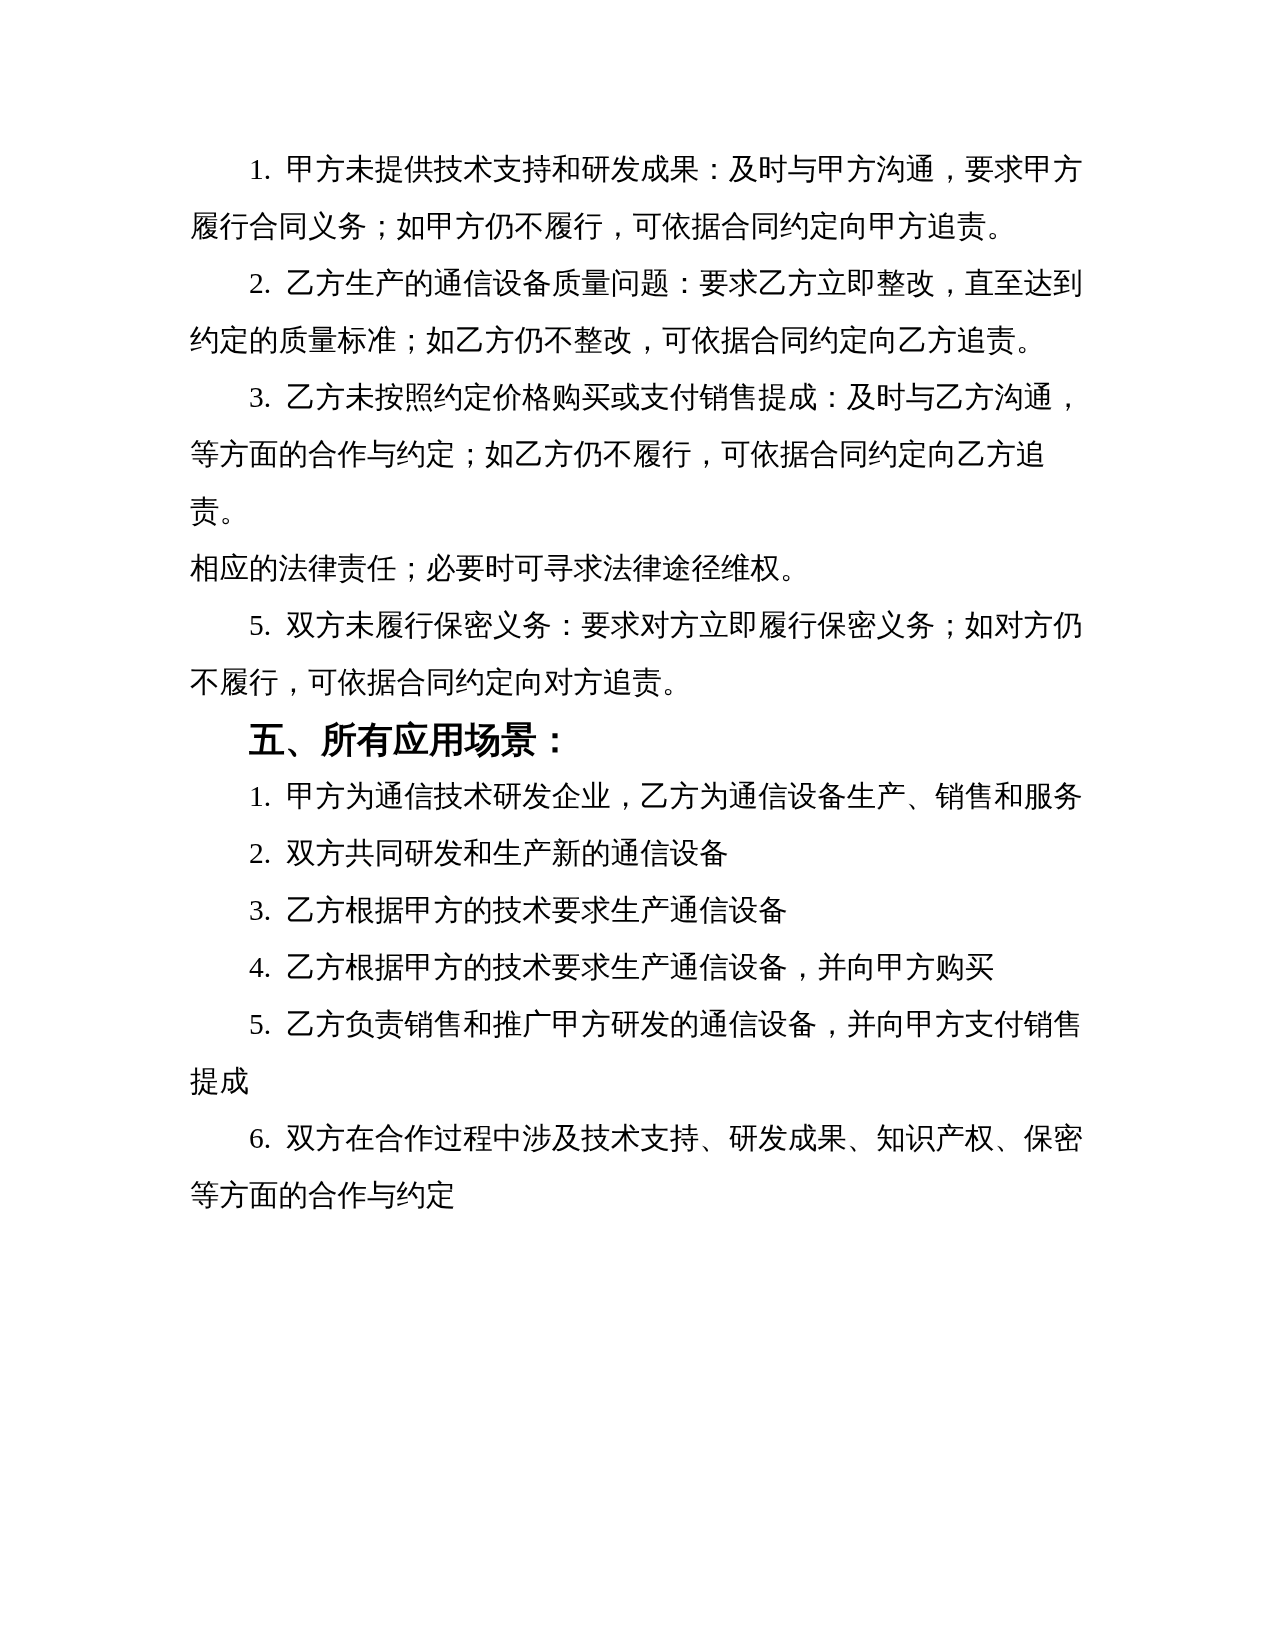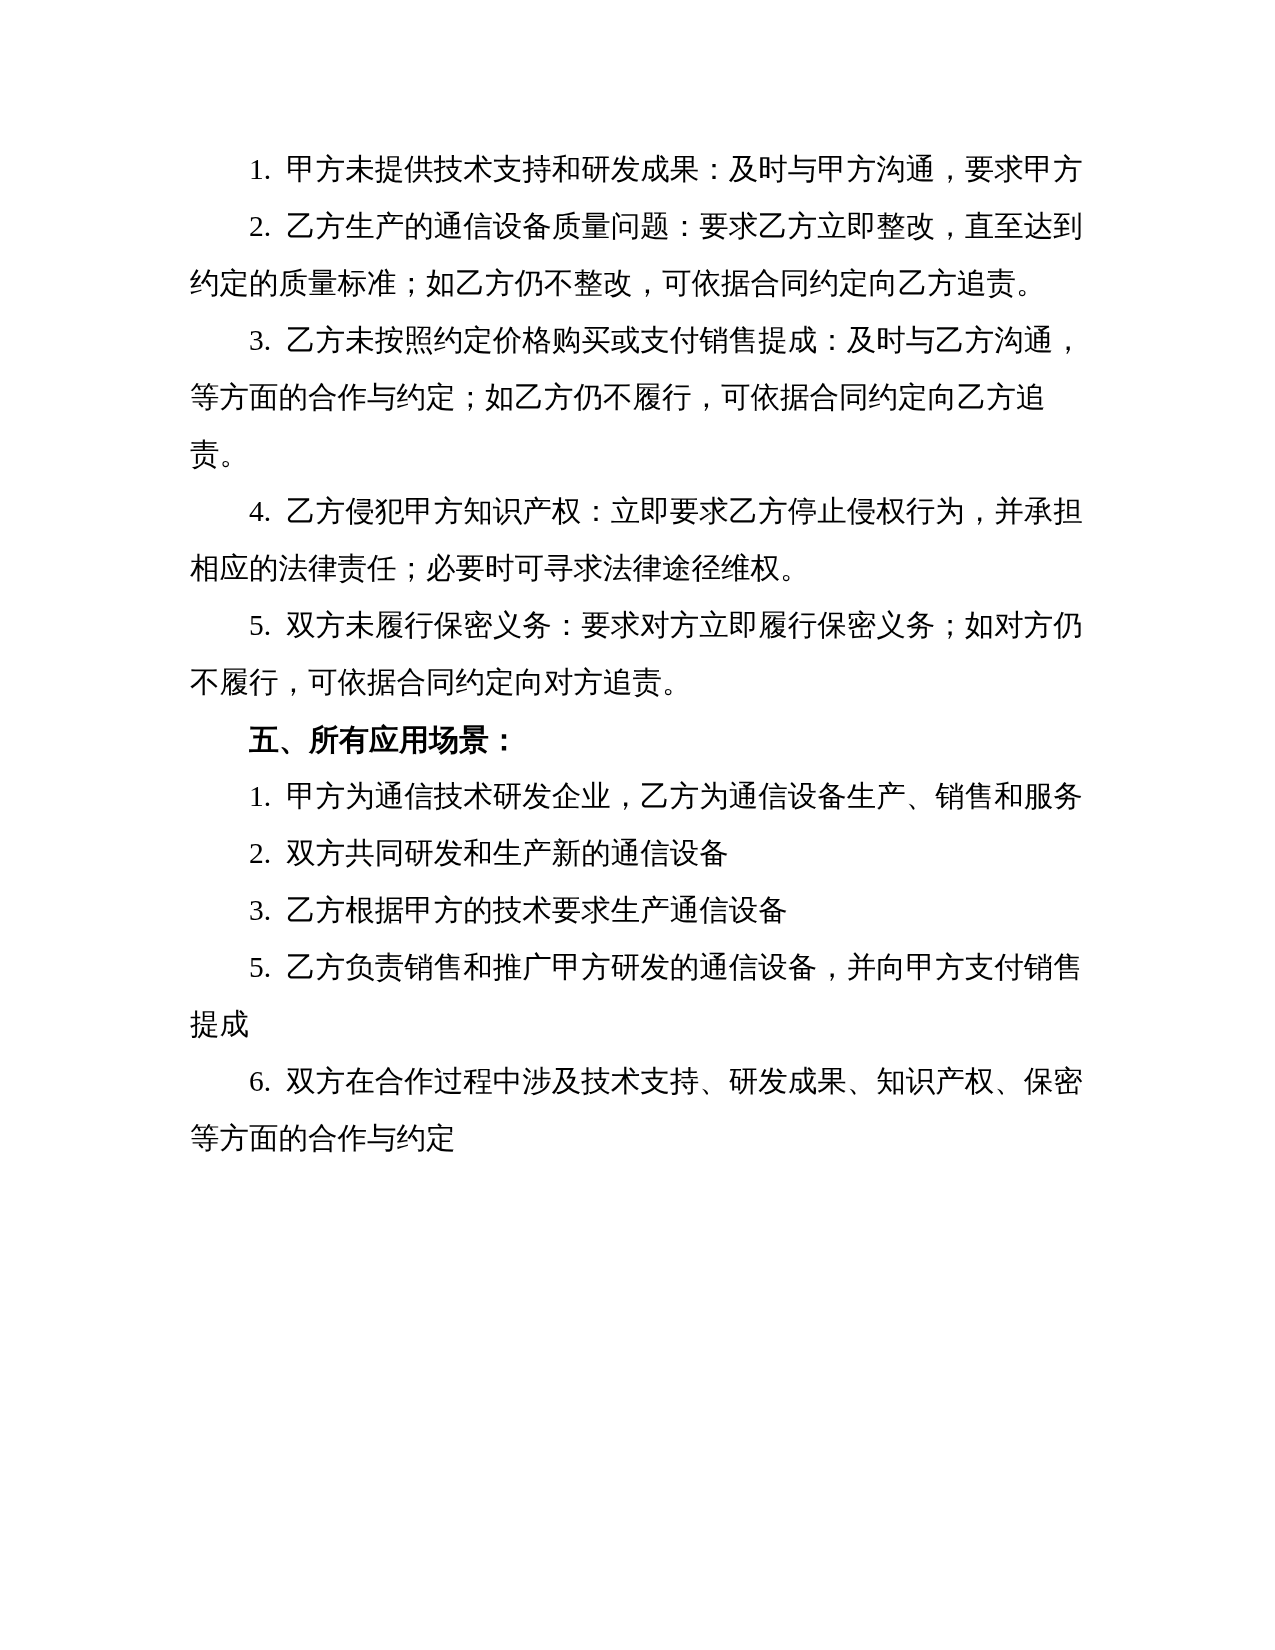--- a/index.html
+++ b/index.html
@@ -23,40 +23,43 @@
       height: 57px;
       line-height: 57px;
       font-size: 29.5px;
       white-space: nowrap;
     }
     .indent {
       padding-left: 59px;
     }
     .heading {
       font-weight: bold;
-      font-size: 30px;
+      font-size: 36px;
       font-family: "Liberation Sans", "DejaVu Sans", sans-serif;
     }
     .num {
       display: inline-block;
       margin-right: 15px;
     }
     .num:empty {
       display: none;
     }
   </style>
 </head>
 <body>
 
 <div class="doc">
 
   <div class="line indent">
     <span class="num">1.</span><span>甲方未提供技术支持和研发成果：及时与甲方沟通，要求甲方</span>
   </div>
 
+  <div class="line">
+    <span>履行合同义务；如甲方仍不履行，可依据合同约定向甲方追责。</span>
+  </div>
 
   <div class="line indent">
     <span class="num">2.</span><span>乙方生产的通信设备质量问题：要求乙方立即整改，直至达到</span>
   </div>
 
   <div class="line">
     <span>约定的质量标准；如乙方仍不整改，可依据合同约定向乙方追责。</span>
   </div>
 
   <div class="line indent">
@@ -64,23 +67,20 @@
   </div>
 
   <div class="line">
     <span>等方面的合作与约定；如乙方仍不履行，可依据合同约定向乙方追</span>
   </div>
 
   <div class="line">
     <span>责。</span>
   </div>
 
-  <div class="line indent">
-    <span class="num">4.</span><span>乙方侵犯甲方知识产权：立即要求乙方停止侵权行为，并承担</span>
-  </div>
 
   <div class="line">
     <span>相应的法律责任；必要时可寻求法律途径维权。</span>
   </div>
 
   <div class="line indent">
     <span class="num">5.</span><span>双方未履行保密义务：要求对方立即履行保密义务；如对方仍</span>
   </div>
 
   <div class="line">
@@ -97,20 +97,23 @@
 
 
   <div class="line indent">
     <span class="num">2.</span><span>双方共同研发和生产新的通信设备</span>
   </div>
 
   <div class="line indent">
     <span class="num">3.</span><span>乙方根据甲方的技术要求生产通信设备</span>
   </div>
 
+  <div class="line indent">
+    <span class="num">4.</span><span>乙方根据甲方的技术要求生产通信设备，并向甲方购买</span>
+  </div>
 
   <div class="line indent">
     <span class="num">5.</span><span>乙方负责销售和推广甲方研发的通信设备，并向甲方支付销售</span>
   </div>
 
   <div class="line">
     <span>提成</span>
   </div>
 
   <div class="line indent">

